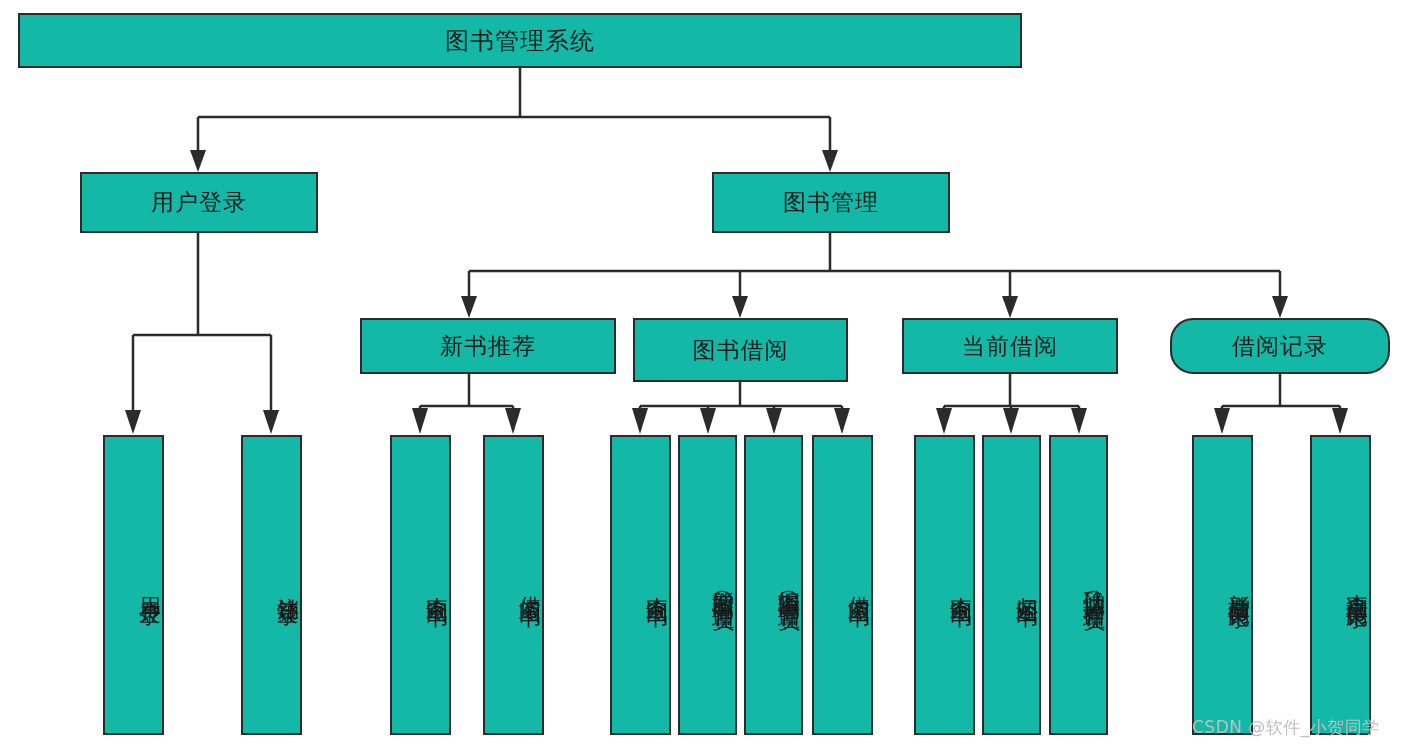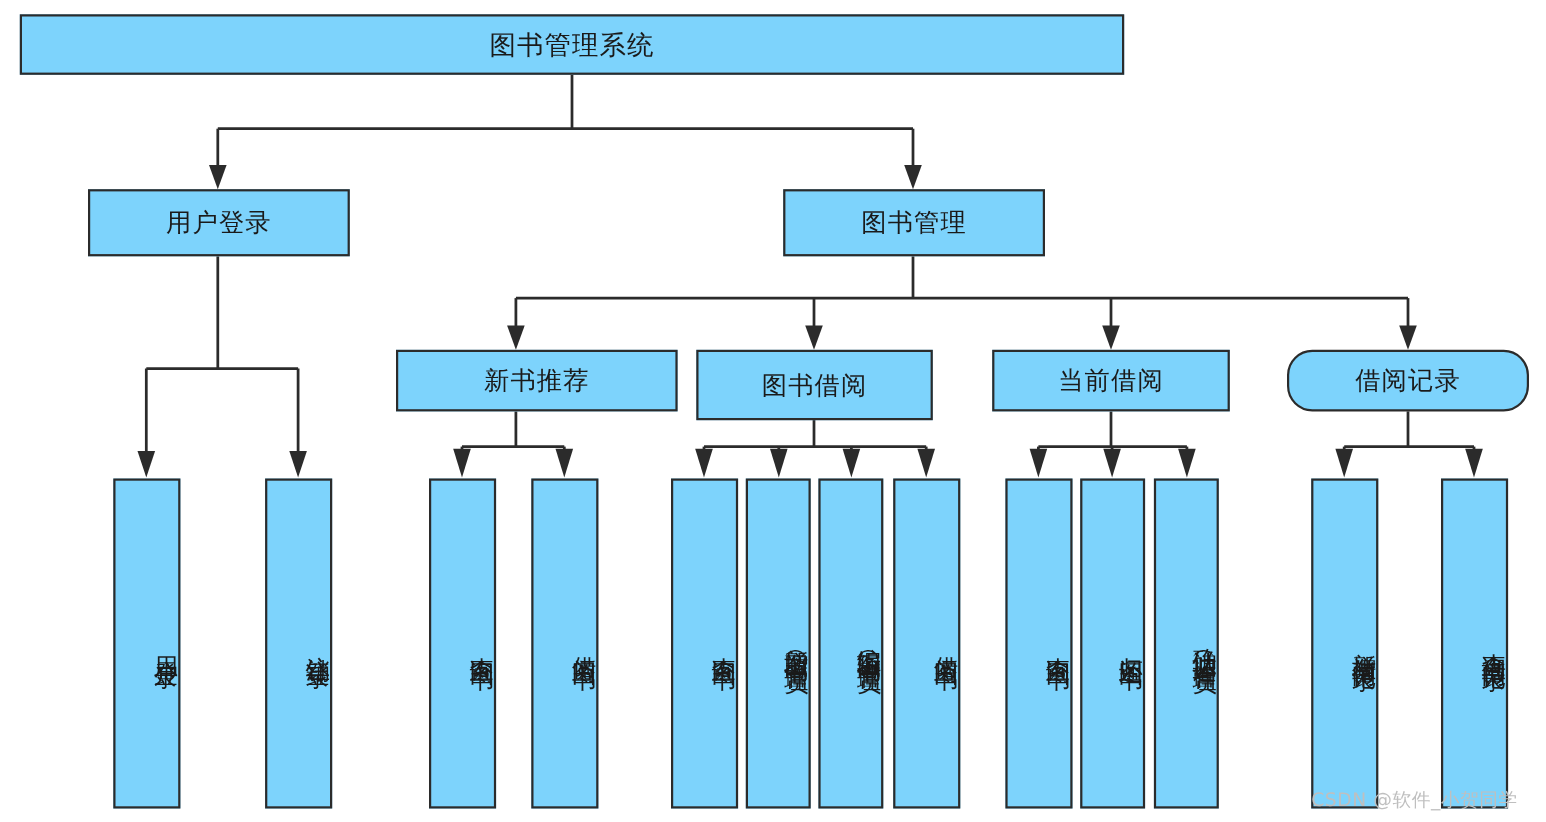--- a/index.html
+++ b/index.html
@@ -9,21 +9,21 @@
     background:#ffffff;
     font-family:"DejaVu Sans","Liberation Sans",sans-serif;
     overflow:hidden;
     position:relative;
   }
   #diagram{position:absolute;left:0;top:0;width:1405px;height:747px;}
   .node{
     position:absolute;
     box-sizing:border-box;
     border:2.5px solid #2b2b2b;
-    background:#7dd3fc;
+    background:#14b8a6;
     display:flex;
     align-items:center;
     justify-content:center;
     color:#1a1a1a;
   }
   .node.horiz{
     font-size:23px;
     letter-spacing:1px;
   }
   .node.root{font-size:24px;}

